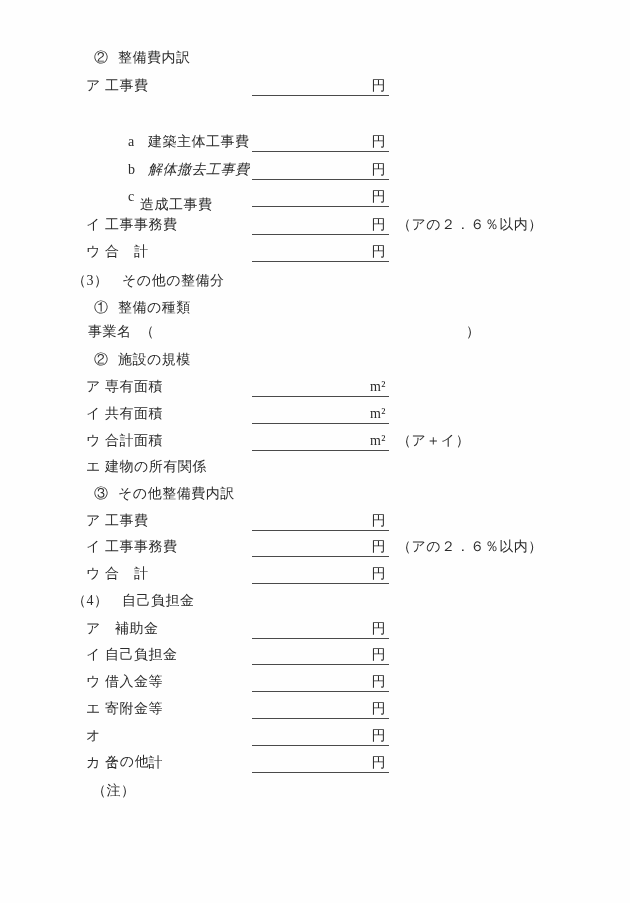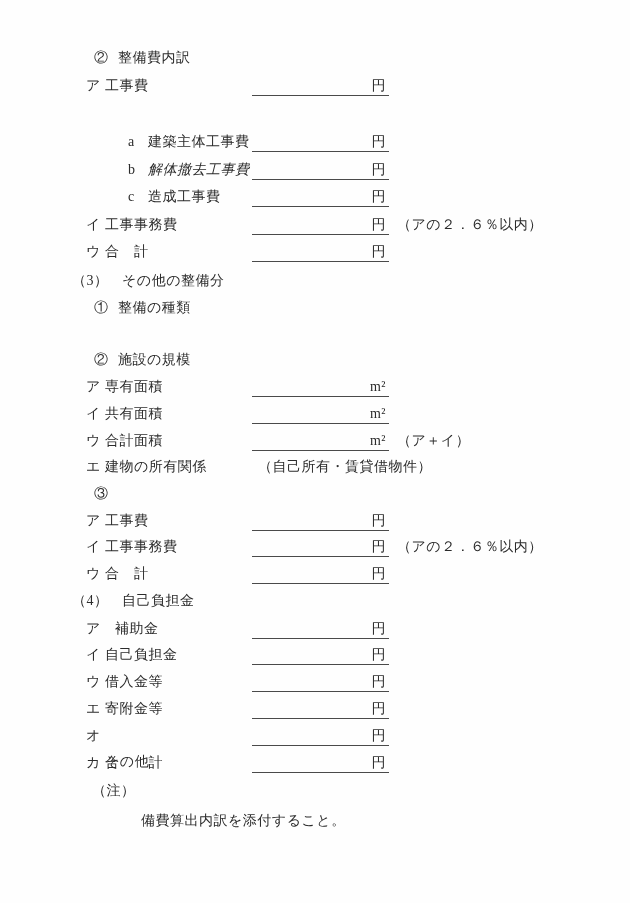--- a/index.html
+++ b/index.html
@@ -65,41 +65,46 @@
       <span class="seg" style="left: 148px;">建築主体工事費</span>
       <span class="blank-field" style="left: 252px; width: 137px; border-bottom-color: rgb(74, 74, 74);"><span class="unit">円</span></span>
     </div>
     <div class="line" style="top: 159px;">
       <span class="seg" style="left: 128px;">b</span>
       <span class="seg" style="left: 148px; font-style: italic;">解体撤去工事費</span>
       <span class="blank-field" style="left: 252px; width: 137px; border-bottom-color: rgb(74, 74, 74);"><span class="unit">円</span></span>
     </div>
     <div class="line" style="top: 186px;">
       <span class="seg" style="left: 128px;">c</span>
-      <span class="seg" style="left: 148px;">造成工事費</span>
+      <span class="seg" style="left: 140px; margin-top: 8px;">造成工事費</span>
       <span class="blank-field" style="left: 252px; width: 137px; border-bottom-color: rgb(74, 74, 74);"><span class="unit">円</span></span>
     </div>
     <div class="line" style="top: 214px;">
       <span class="seg" style="left: 86px;">イ</span>
       <span class="seg" style="left: 105px;">工事事務費</span>
       <span class="blank-field" style="left: 252px; width: 137px; border-bottom-color: rgb(74, 74, 74);"><span class="unit">円</span></span>
       <span class="seg" style="left: 397px;">（アの２．６％以内）</span>
     </div>
     <div class="line" style="top: 241px;">
       <span class="seg" style="left: 86px;">ウ</span>
       <span class="seg" style="left: 105px;">合　計</span>
       <span class="blank-field" style="left: 252px; width: 137px; border-bottom-color: rgb(74, 74, 74);"><span class="unit">円</span></span>
     </div>
     <div class="line" style="top: 270px;">
       <span class="seg" style="left: 72px;">（3）</span>
       <span class="seg" style="left: 122px;">その他の整備分</span>
     </div>
     <div class="line" style="top: 297px;">
       <span class="seg" style="left: 94px;">①</span>
       <span class="seg" style="left: 118px;">整備の種類</span>
+    </div>
+    <div class="line" style="top: 321px;">
+      <span class="seg" style="left: 88px;">事業名</span>
+      <span class="seg" style="left: 140px;">（</span>
+      <span class="seg" style="left: 466px;">）</span>
     </div>
     <div class="line" style="top: 349px;">
       <span class="seg" style="left: 94px;">②</span>
       <span class="seg" style="left: 118px;">施設の規模</span>
     </div>
     <div class="line" style="top: 376px;">
       <span class="seg" style="left: 86px;">ア</span>
       <span class="seg" style="left: 105px;">専有面積</span>
       <span class="blank-field" style="left: 252px; width: 137px; border-bottom-color: rgb(74, 74, 74);"><span class="unit">m²</span></span>
     </div>
@@ -110,24 +115,24 @@
     </div>
     <div class="line" style="top: 430px;">
       <span class="seg" style="left: 86px;">ウ</span>
       <span class="seg" style="left: 105px;">合計面積</span>
       <span class="blank-field" style="left: 252px; width: 137px; border-bottom-color: rgb(74, 74, 74);"><span class="unit">m²</span></span>
       <span class="seg" style="left: 397px;">（ア＋イ）</span>
     </div>
     <div class="line" style="top: 456px;">
       <span class="seg" style="left: 86px;">エ</span>
       <span class="seg" style="left: 105px;">建物の所有関係</span>
-      <span class="seg" style="left: 258px;">（自己所有・賃貸借物件）</span>
     </div>
     <div class="line" style="top: 483px;">
       <span class="seg" style="left: 94px;">③</span>
+      <span class="seg" style="left: 118px;">その他整備費内訳</span>
     </div>
     <div class="line" style="top: 510px;">
       <span class="seg" style="left: 86px;">ア</span>
       <span class="seg" style="left: 105px;">工事費</span>
       <span class="blank-field" style="left: 252px; width: 137px; border-bottom-color: rgb(74, 74, 74);"><span class="unit">円</span></span>
     </div>
     <div class="line" style="top: 536px;">
       <span class="seg" style="left: 86px;">イ</span>
       <span class="seg" style="left: 105px;">工事事務費</span>
       <span class="blank-field" style="left: 252px; width: 137px; border-bottom-color: rgb(74, 74, 74);"><span class="unit">円</span></span>
@@ -168,16 +173,13 @@
       <span class="blank-field" style="left: 252px; width: 137px; border-bottom-color: rgb(74, 74, 74);"><span class="unit">円</span></span>
     </div>
     <div class="line" style="top: 752px;">
       <span class="seg" style="left: 86px;">カ</span>
       <span class="seg" style="left: 105px;">合　　計</span>
       <span class="blank-field" style="left: 252px; width: 137px; border-bottom-color: rgb(74, 74, 74);"><span class="unit">円</span></span>
     </div>
     <div class="line" style="top: 780px;">
       <span class="seg" style="left: 92px;">（注）</span>
     </div>
-    <div class="line" style="top: 810px;">
-      <span class="seg" style="left: 141px;">備費算出内訳を添付すること。</span>
-    </div>
   </div>
 
 </body></html>

